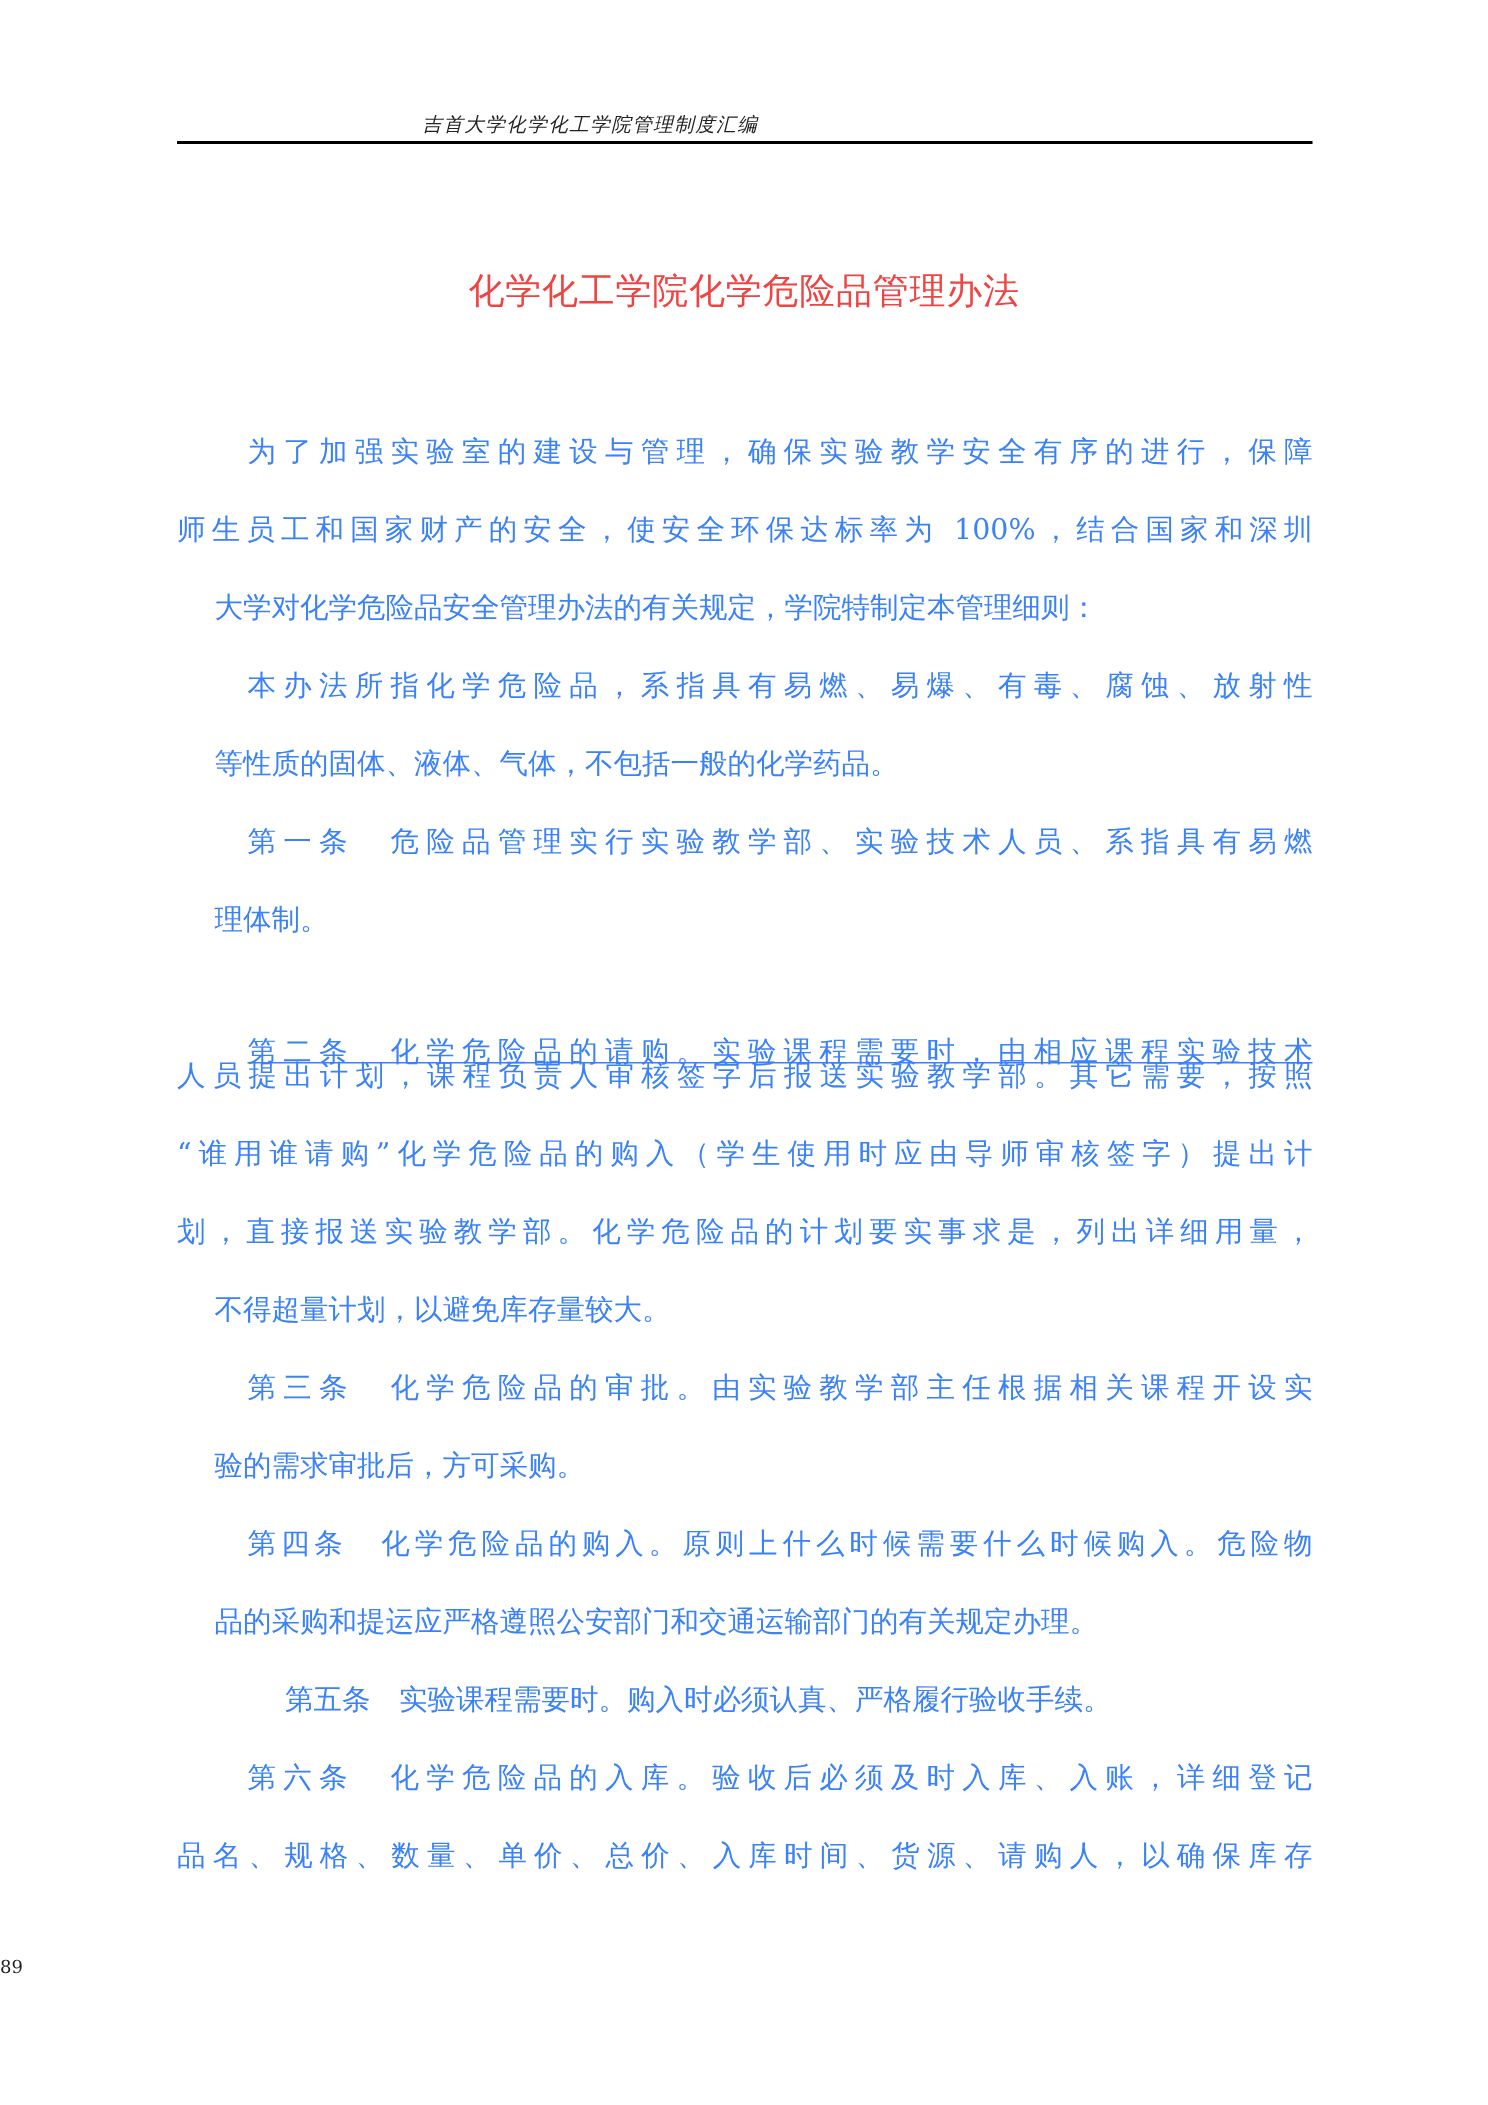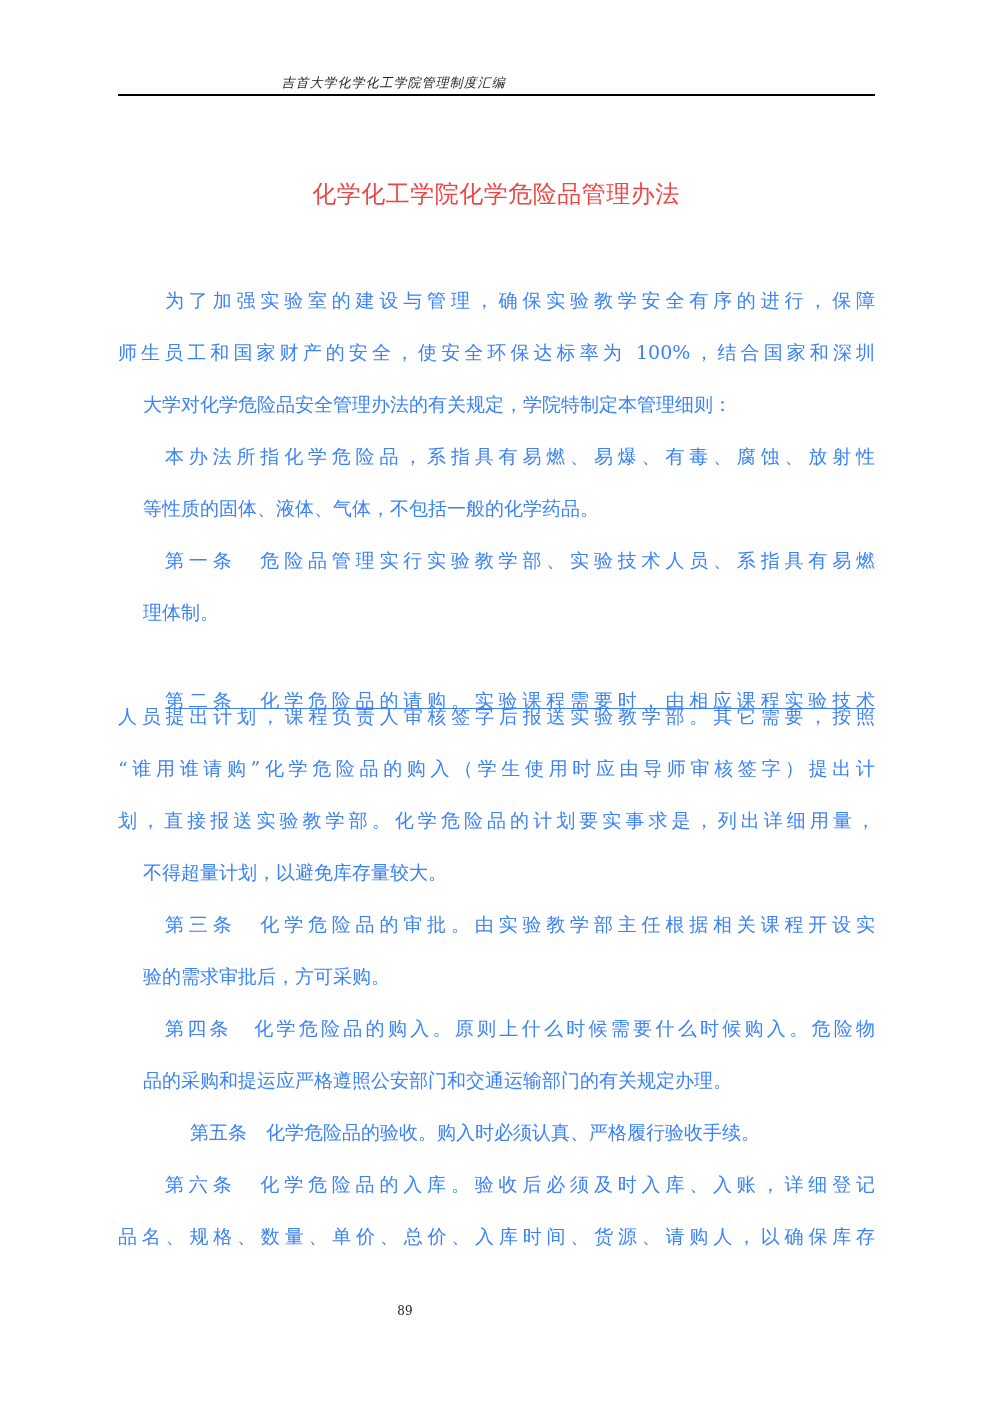--- a/index.html
+++ b/index.html
@@ -3,21 +3,21 @@
   <meta charset="utf-8">
   <style>
     html, body { margin: 0; padding: 0; background: #ffffff; }
     body { width: 992px; height: 1403px; position: relative; overflow: hidden; font-family: "DejaVu Serif", "Liberation Serif", serif; color: #1a1a1a; }
     .header-text { position: absolute; left: 0; width: 787px; top: 74px; text-align: center; font-size: 13px; font-style: italic; color: #222; letter-spacing: 1px; }
     .header-rule { position: absolute; left: 118px; width: 757px; top: 94px; height: 2px; background: #000; }
     .title { position: absolute; left: 0; width: 992px; top: 178px; text-align: center; font-size: 24px; color: #ef4444; letter-spacing: 0.5px; }
     .line { position: absolute; left: 118px; width: 757px; font-size: 19px; white-space: nowrap; color: #3b82f6; text-align: justify; text-align-last: justify; }
     .line.last { text-align-last: left; margin-left: 25px; }
     .line.indent { left: 165px; width: 710px; }
-    .footer { position: absolute; left: 0; width: 810px; top: 1304px; text-align: center; font-size: 12px; color: #222; }
+    .footer { position: absolute; left: 0; width: 810px; top: 1304px; font-size: 12px; color: #222; }
   </style>
 </head>
 <body>
 
 <div>
   <div class="header-text">吉首大学化学化工学院管理制度汇编</div>
   <div class="header-rule"></div>
 
   <div class="title">化学化工学院化学危险品管理办法</div>
 
@@ -31,19 +31,19 @@
       <div class="line last" style="top: 600px;">理体制。</div>
       <div class="line indent" style="top: 688px; text-decoration: underline;">第二条　化学危险品的请购。实验课程需要时，由相应课程实验技术</div>
       <div class="line" style="top: 704px;">人员提出计划，课程负责人审核签字后报送实验教学部。其它需要，按照</div>
       <div class="line" style="top: 756px;">“谁用谁请购”化学危险品的购入（学生使用时应由导师审核签字）提出计</div>
       <div class="line" style="top: 808px;">划，直接报送实验教学部。化学危险品的计划要实事求是，列出详细用量，</div>
       <div class="line last" style="top: 860px;">不得超量计划，以避免库存量较大。</div>
       <div class="line indent" style="top: 912px;">第三条　化学危险品的审批。由实验教学部主任根据相关课程开设实</div>
       <div class="line last" style="top: 964px;">验的需求审批后，方可采购。</div>
       <div class="line indent" style="top: 1016px;">第四条　化学危险品的购入。原则上什么时候需要什么时候购入。危险物</div>
       <div class="line last" style="top: 1068px;">品的采购和提运应严格遵照公安部门和交通运输部门的有关规定办理。</div>
-      <div class="line indent last" style="top: 1120px;">第五条　化学危险品的验收。购入时必须认真、严格履行验收手续。</div>
+      <div class="line indent last" style="top: 1120px;">第五条　实验课程需要时。购入时必须认真、严格履行验收手续。</div>
       <div class="line indent" style="top: 1172px;">第六条　化学危险品的入库。验收后必须及时入库、入账，详细登记</div>
       <div class="line" style="top: 1224px;">品名、规格、数量、单价、总价、入库时间、货源、请购人，以确保库存</div>
     </div>
 
   <div class="footer">89</div>
 </div>
 
 </body></html>

